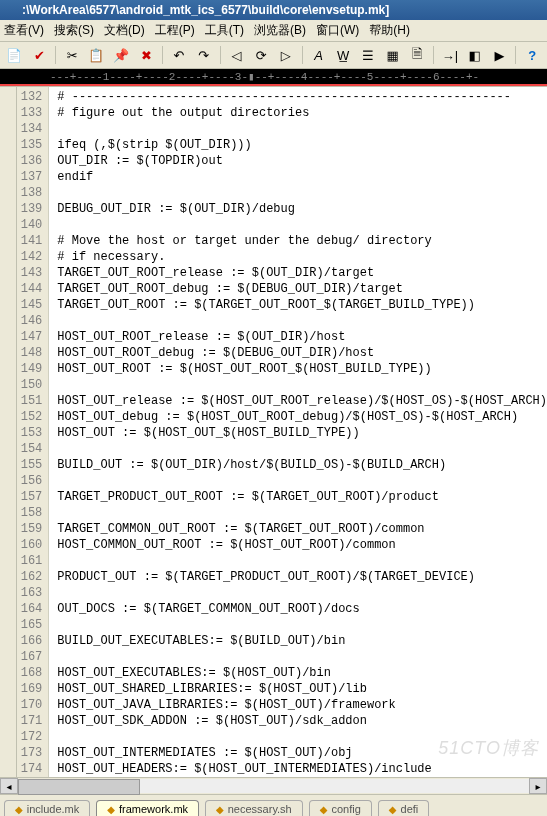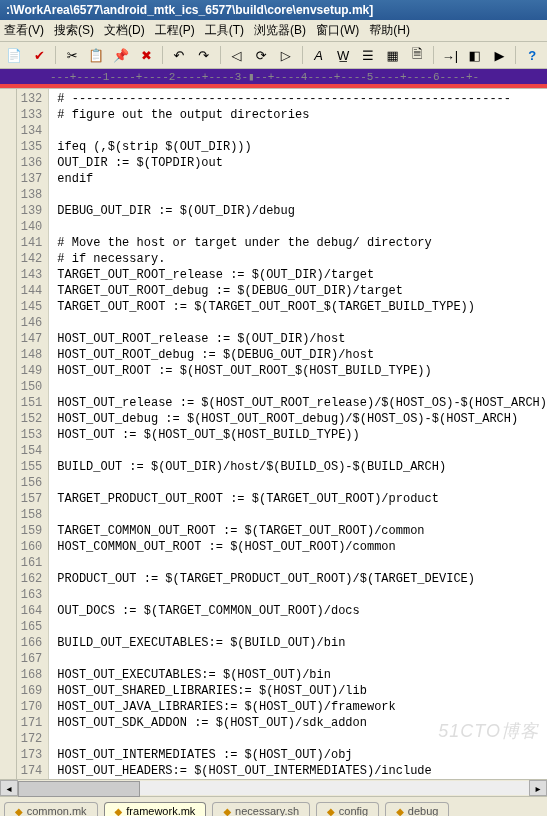--- a/index.html
+++ b/index.html
@@ -10,21 +10,21 @@
     font-family: "SimSun", "Tahoma", sans-serif;
     font-size: 12px;
     background: #ece9d8;
     overflow: hidden;
   }
   .titlebar {
     background: linear-gradient(to bottom, #3a6ea5, #2a5a95);
     color: white;
     font-weight: bold;
     font-size: 12px;
-    padding: 3px 6px;
+    padding: 3px 22px;
     white-space: nowrap;
     overflow: hidden;
   }
   .menubar {
     background: #ece9d8;
     border-bottom: 1px solid #c0c0b0;
     display: flex;
     align-items: center;
     padding: 2px 4px;
     font-size: 12px;
@@ -41,22 +41,22 @@
   }
   .tbtn {
     width: 20px; height: 20px;
     display: flex; align-items: center; justify-content: center;
     font-size: 13px;
     border: 1px solid transparent;
     cursor: pointer;
   }
   .sep { width: 1px; height: 18px; background: #c0c0b0; margin: 0 2px; }
   .ruler {
-    background: #4c1d95;
-    border-bottom: 4px solid #ef4444;
+    background: #000000;
+    border-bottom: 2px solid #ef4444;
     color: #888;
     font-family: "Courier New", monospace;
     font-size: 11px;
     padding: 1px 0 1px 50px;
     white-space: nowrap;
     overflow: hidden;
     user-select: none;
   }
   .editor-wrap {
     display: flex;
@@ -127,21 +127,21 @@
   .tab.active {
     background: #ffffe0;
     color: #000;
     font-weight: normal;
     border-color: #888;
   }
   .tab .dot { color:#cc8800; font-size:10px;}
   .watermark {
     position: absolute;
     right: 8px;
-    bottom: 36px;
+    bottom: 17px;
     font-size: 18px;
     font-style: italic;
     color: rgba(120,120,120,0.25);
     pointer-events: none;
     font-family: Arial, sans-serif;
     letter-spacing: 1px;
   }
 </style>
 </head>
 <body>
@@ -295,31 +295,31 @@
   <div class="arrow">◂</div>
   <div class="track">
     <div class="thumb"></div>
   </div>
   <div class="arrow">▸</div>
 </div>
 
 <div class="tabbar" id="tabbar">
     <div class="tab">
       <span class="dot">◆</span>
-      <span>common.mk</span>
+      <span>include.mk</span>
     </div>
     <div class="tab active">
       <span class="dot">◆</span>
       <span>framework.mk</span>
     </div>
     <div class="tab">
       <span class="dot">◆</span>
       <span>necessary.sh</span>
     </div>
     <div class="tab">
       <span class="dot">◆</span>
       <span>config</span>
     </div>
     <div class="tab">
       <span class="dot">◆</span>
-      <span>debug</span>
+      <span>defi</span>
     </div>
   </div>
 
 </body></html>

